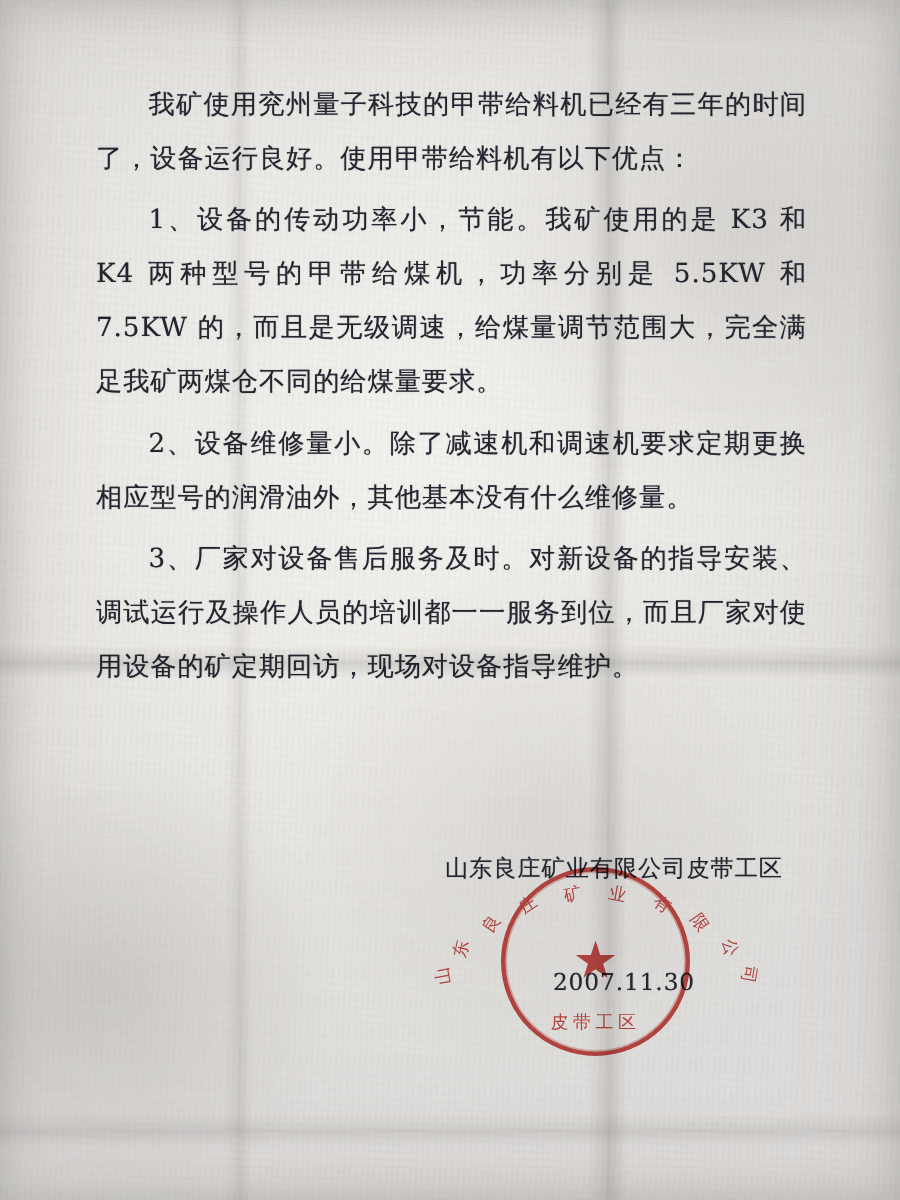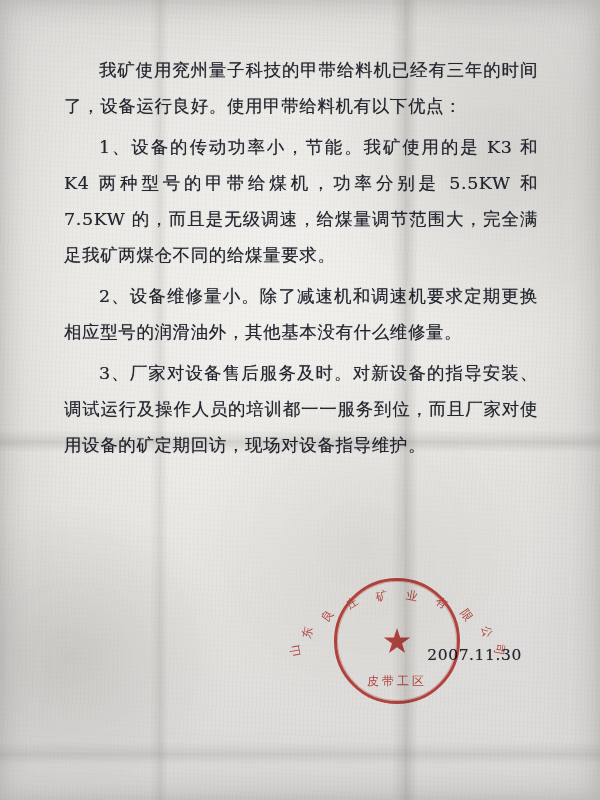--- a/index.html
+++ b/index.html
@@ -177,20 +177,21 @@
     <p class="para">2、设备维修量小。除了减速机和调速机要求定期更换相应型号的润滑油外，其他基本没有什么维修量。</p>
     <p class="para">3、厂家对设备售后服务及时。对新设备的指导安装、调试运行及操作人员的培训都一一服务到位，而且厂家对使用设备的矿定期回访，现场对设备指导维护。</p>
   </div>
 
   <div class="crease crease-v" style="left:392px;"></div>
   <div class="crease crease-v" style="left:150px; width:18px; opacity:.6;"></div>
   <div class="crease crease-h" style="top:430px;"></div>
   <div class="crease crease-h" style="top:742px; opacity:.7;"></div>
 
   <div class="sign-block">
+    <div>山东良庄矿业有限公司皮带工区</div>
     <div class="sign-date">2007.11.30</div>
   </div>
 
   <div class="stamp">
     <div class="ring"></div>
     <div class="arc-text"><span class="arc-ch" style="transform: rotate(-100deg);">山</span><span class="arc-ch" style="transform: rotate(-77.7778deg);">东</span><span class="arc-ch" style="transform: rotate(-55.5556deg);">良</span><span class="arc-ch" style="transform: rotate(-33.3333deg);">庄</span><span class="arc-ch" style="transform: rotate(-11.1111deg);">矿</span><span class="arc-ch" style="transform: rotate(11.1111deg);">业</span><span class="arc-ch" style="transform: rotate(33.3333deg);">有</span><span class="arc-ch" style="transform: rotate(55.5556deg);">限</span><span class="arc-ch" style="transform: rotate(77.7778deg);">公</span><span class="arc-ch" style="transform: rotate(100deg);">司</span></div>
     <div class="star">★</div>
     <div class="bottom-text">皮带工区</div>
     <div class="stamp-noise"></div>
   </div>

